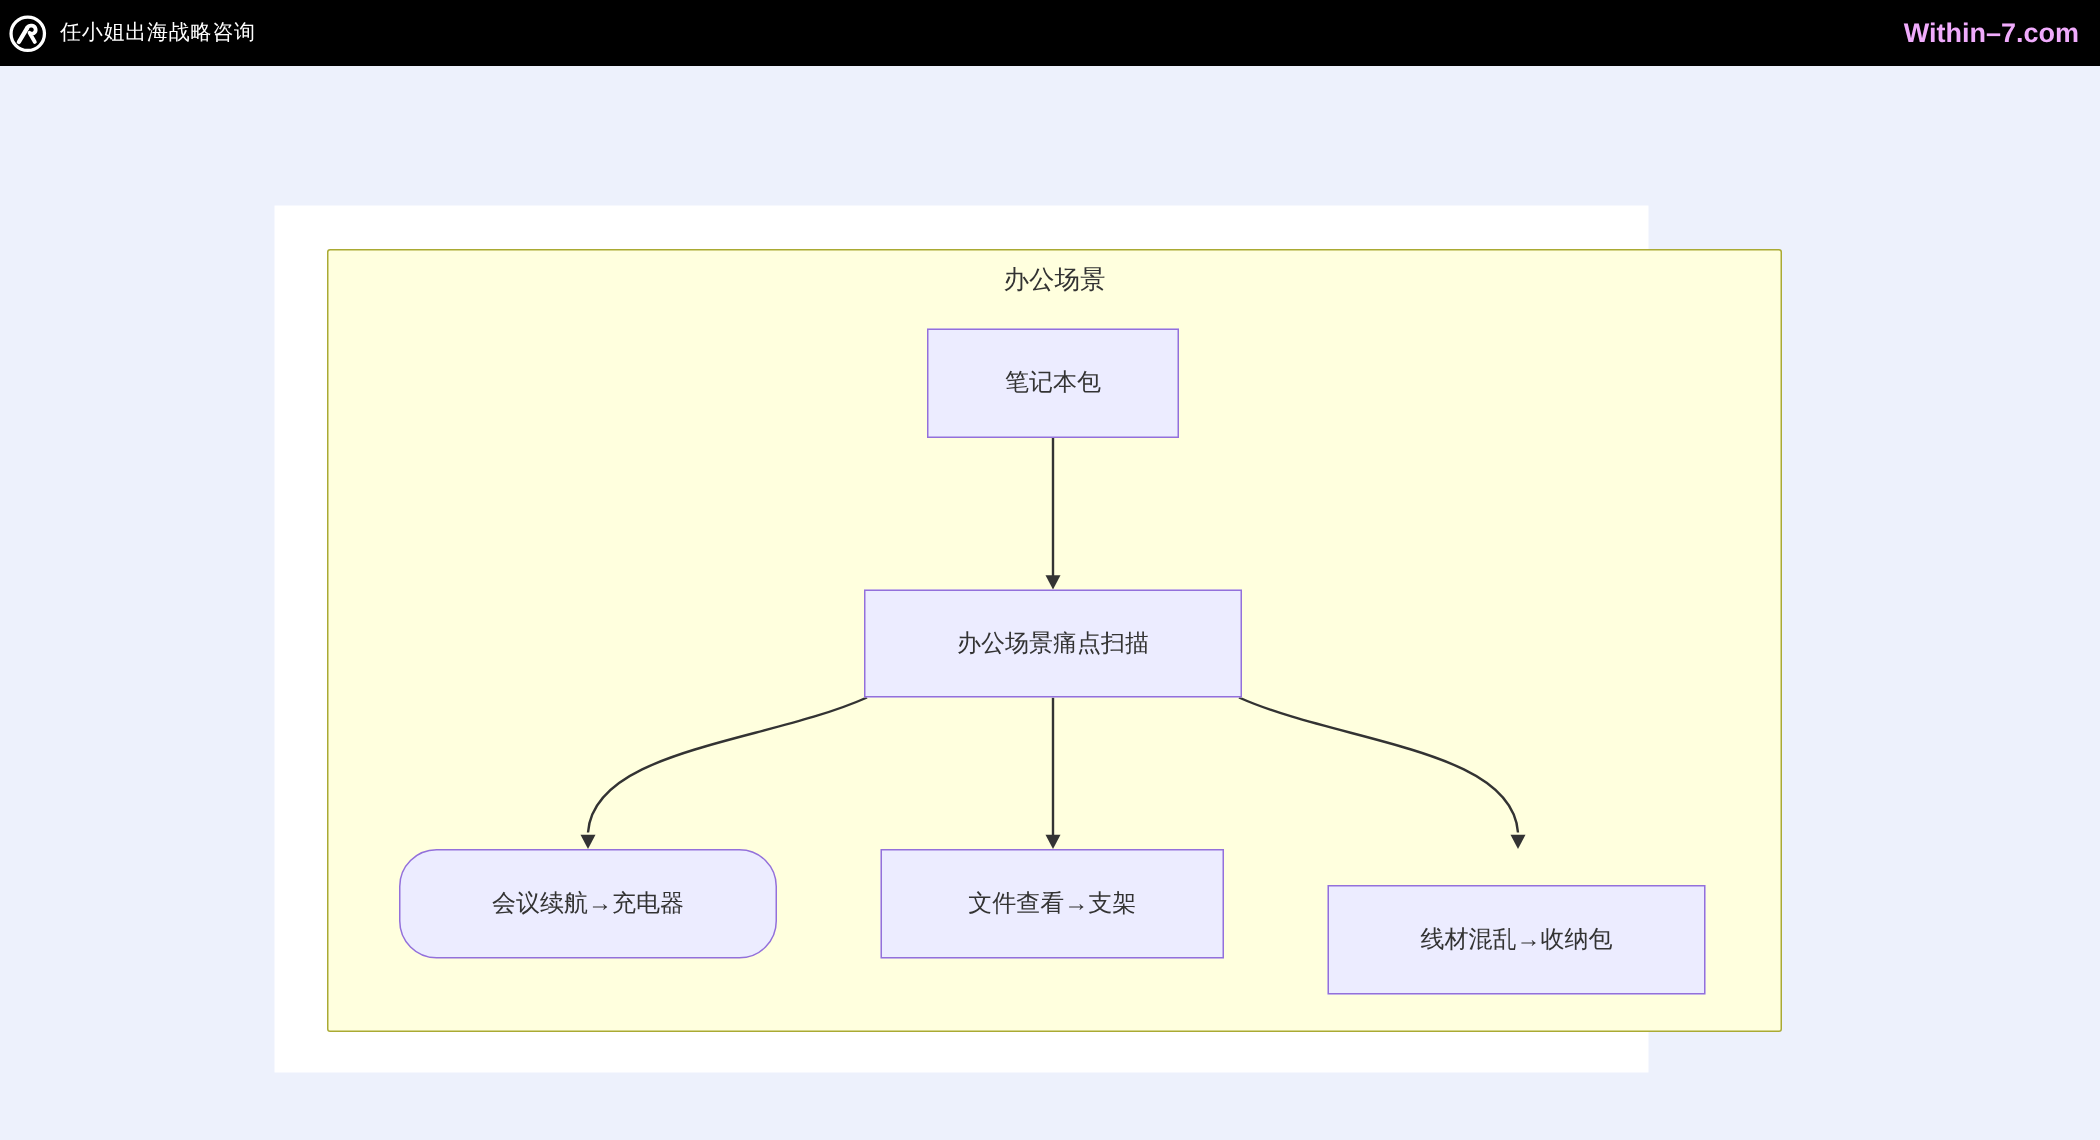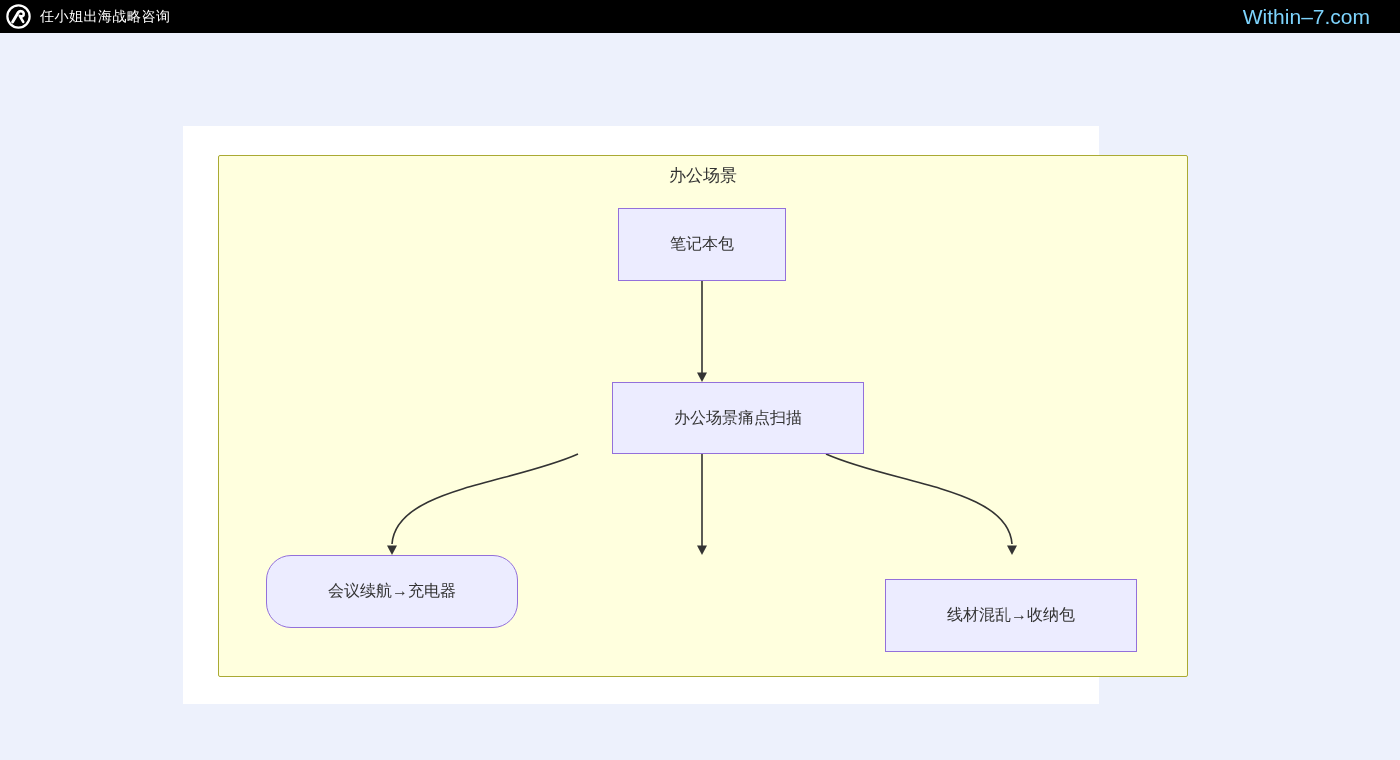--- a/index.html
+++ b/index.html
@@ -4,39 +4,39 @@
 <style>
   * { margin: 0; padding: 0; box-sizing: border-box; }
   html, body {
     width: 1400px; height: 760px;
     overflow: hidden;
     font-family: "Liberation Sans", "DejaVu Sans", sans-serif;
     background: var(--page-bg, #EDF1FC);
   }
   
   .topbar {
-    height: 33px;
+    height: 44px;
     background: var(--header-bg, #000000);
     display: flex;
     align-items: center;
     justify-content: space-between;
-    padding: 0 30px 0 5px;
+    padding: 0 14px 0 5px;
   }
   .brand-group { display: flex; align-items: center; gap: 8px; }
   .logo-icon { width: 27px; height: 27px; display: block; }
   .brand-text {
     color: #ffffff;
     font-size: 14px;
     font-weight: 500;
     letter-spacing: 0.5px;
   }
   .domain-text {
-    color: #7dd3fc;
-    font-size: 21px;
-    font-weight: 400;
+    color: #f0abfc;
+    font-size: 18px;
+    font-weight: 700;
   }
   
   .page {
     position: relative;
     width: 1400px;
     height: 727px;
   }
   .card {
     position: absolute;
     left: 183px; top: 93px;
@@ -71,21 +71,21 @@
     background: var(--node-fill, #ECECFF);
     border: 1px solid var(--node-border, #9370DB);
     display: flex;
     align-items: center;
     justify-content: center;
     font-size: 16px;
     color: #333333;
     text-align: right;
   }
   .node-root  { left: 399px; top:  52px; width: 168px; height: 73px; }
-  .node-scan  { left: 357px; top: 226px; width: 252px; height: 72px; margin-left: 36px; }
+  .node-scan  { left: 357px; top: 226px; width: 252px; height: 72px; }
   .node-leaf1 { left:  47px; top: 399px; width: 252px; height: 73px; border-radius: 25px; }
   .node-leaf2 { left: 368px; top: 399px; width: 229px; height: 73px; }
   .node-leaf3 { left: 666px; top: 399px; width: 252px; height: 73px; margin-top: 24px; }
 </style>
 </head>
 <body>
 
 <header class="topbar">
   <div class="brand-group">
     <svg class="logo-icon" viewBox="0 0 32 32" aria-hidden="true">
@@ -114,16 +114,17 @@
         <path d="M359 298 C292 328 177 332 173 388" fill="none" stroke="#333333" stroke-width="1.6"></path>
         <polygon points="168,389.5 178,389.5 173,399" fill="#333333"></polygon>
 
         <path d="M607 298 C674 328 789 332 793 388" fill="none" stroke="#333333" stroke-width="1.6"></path>
         <polygon points="788,389.5 798,389.5 793,399" fill="#333333"></polygon>
       </svg>
 
       <div class="node node-root">笔记本包</div>
       <div class="node node-scan">办公场景痛点扫描</div>
       <div class="node node-leaf1">会议续航→充电器</div>
+      <div class="node node-leaf2">文件查看→支架</div>
       <div class="node node-leaf3">线材混乱→收纳包</div>
     </div>
   </div>
 </main>
 
 </body></html>

